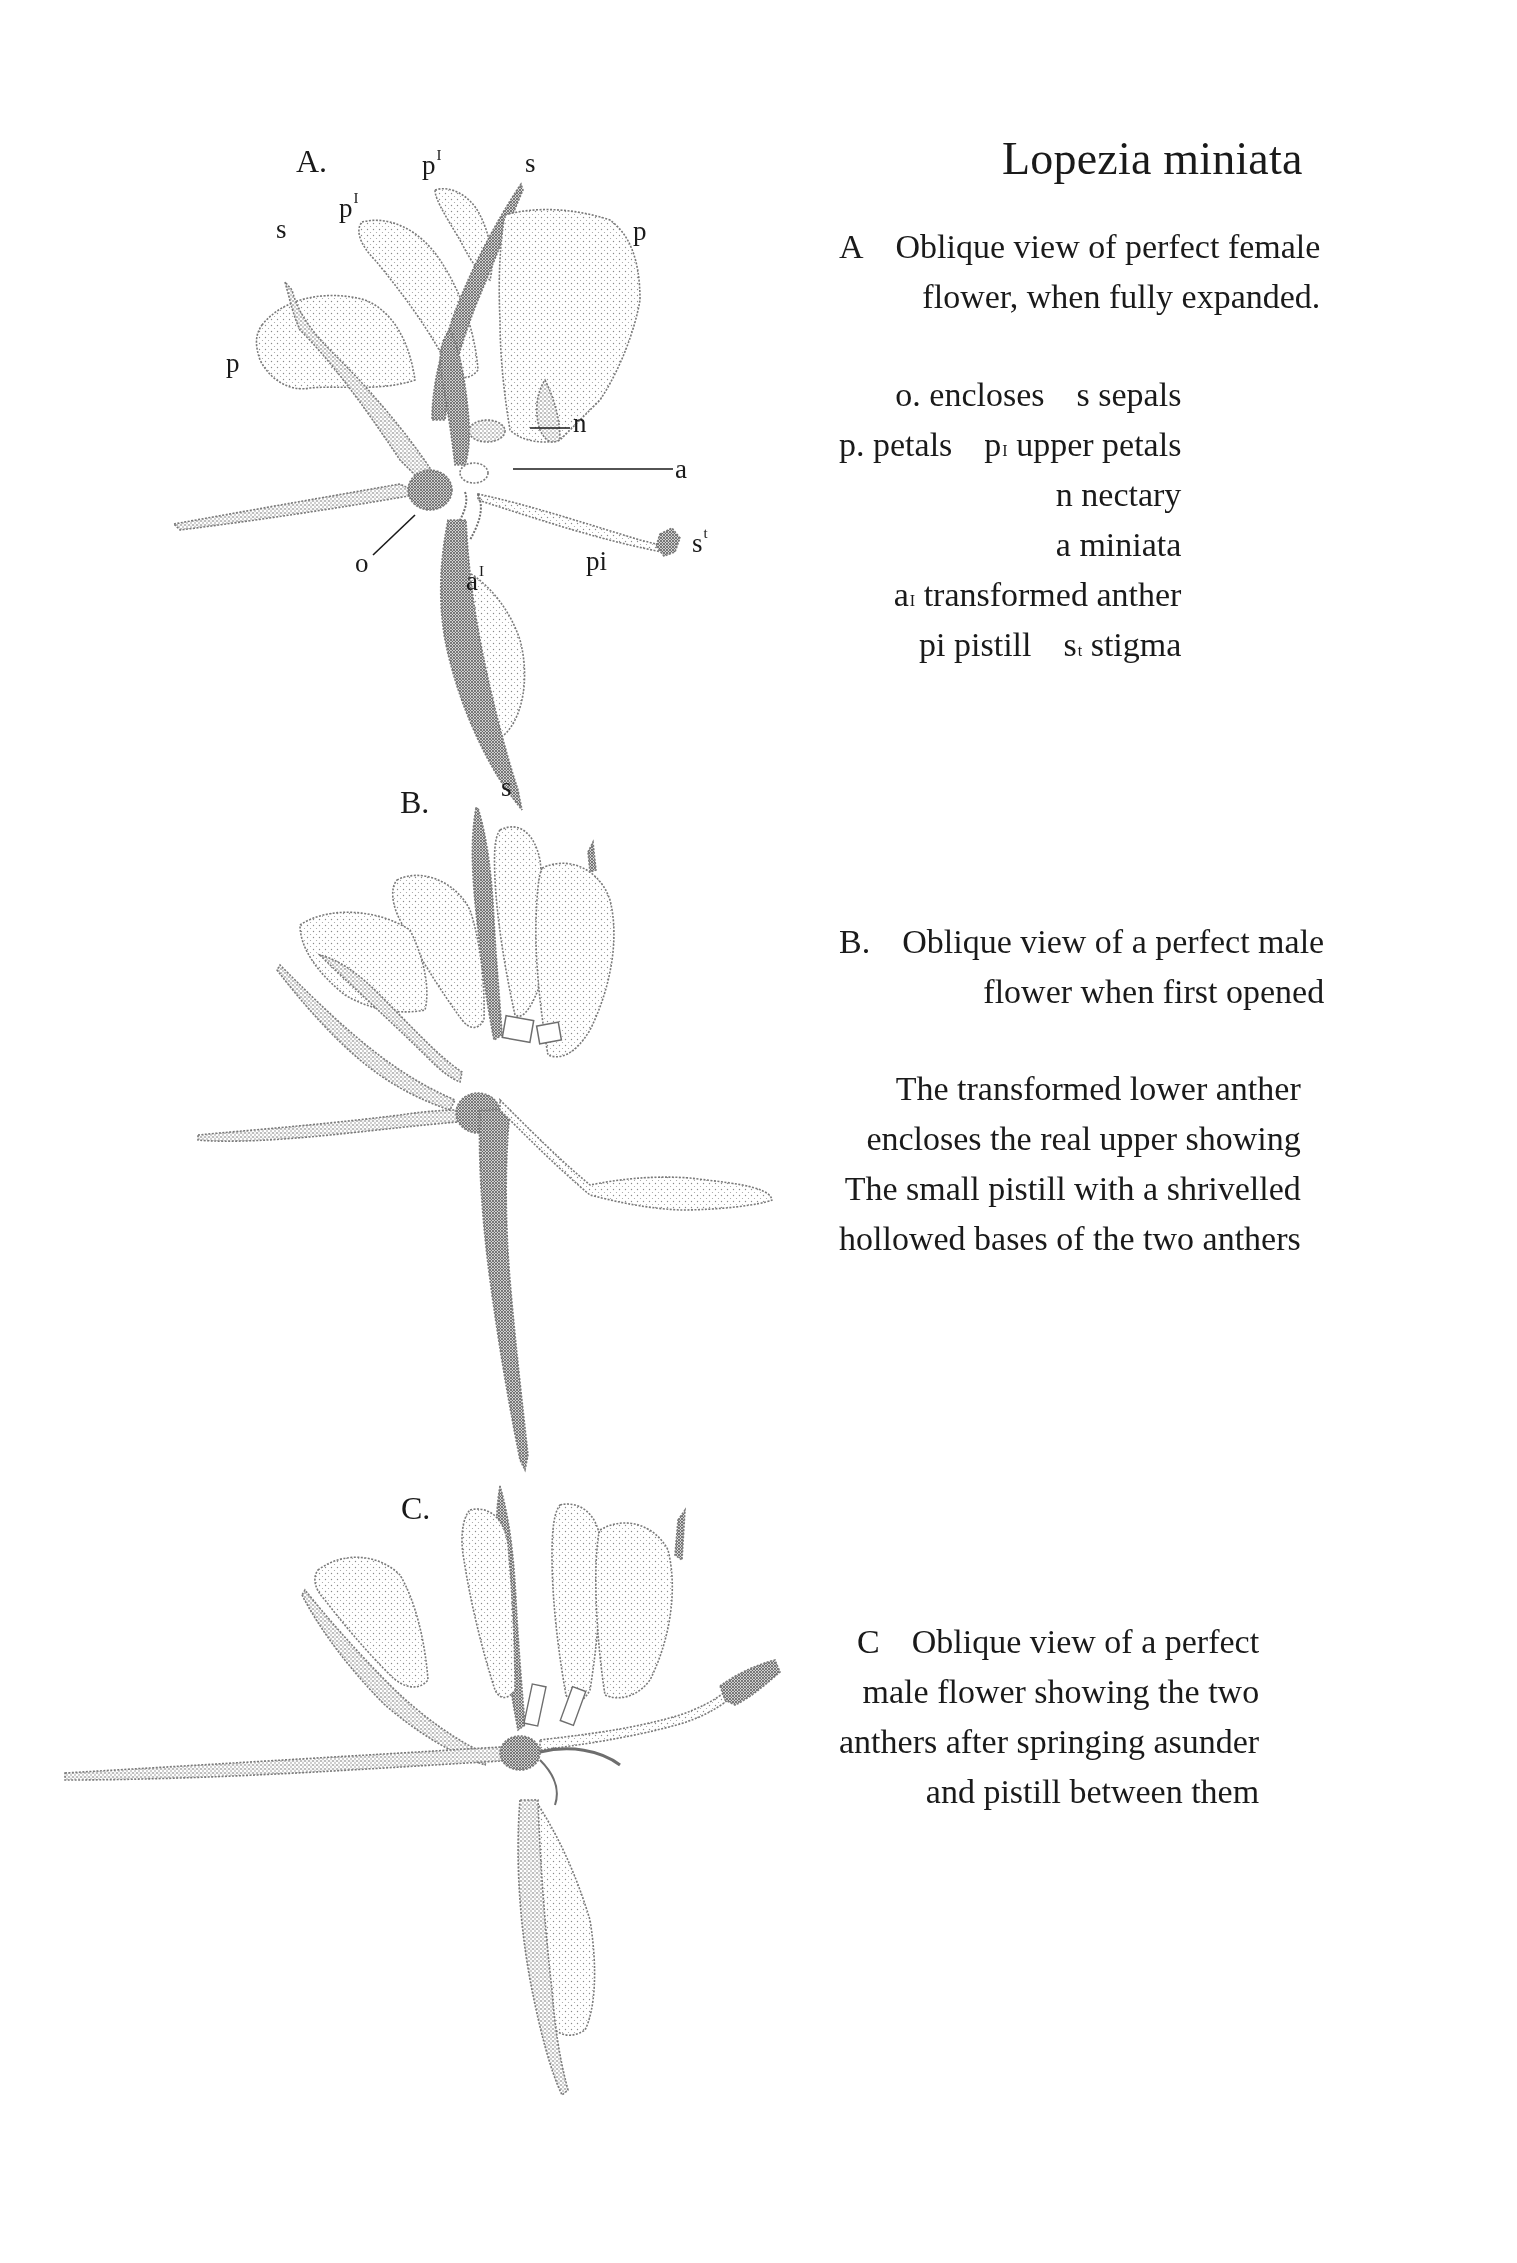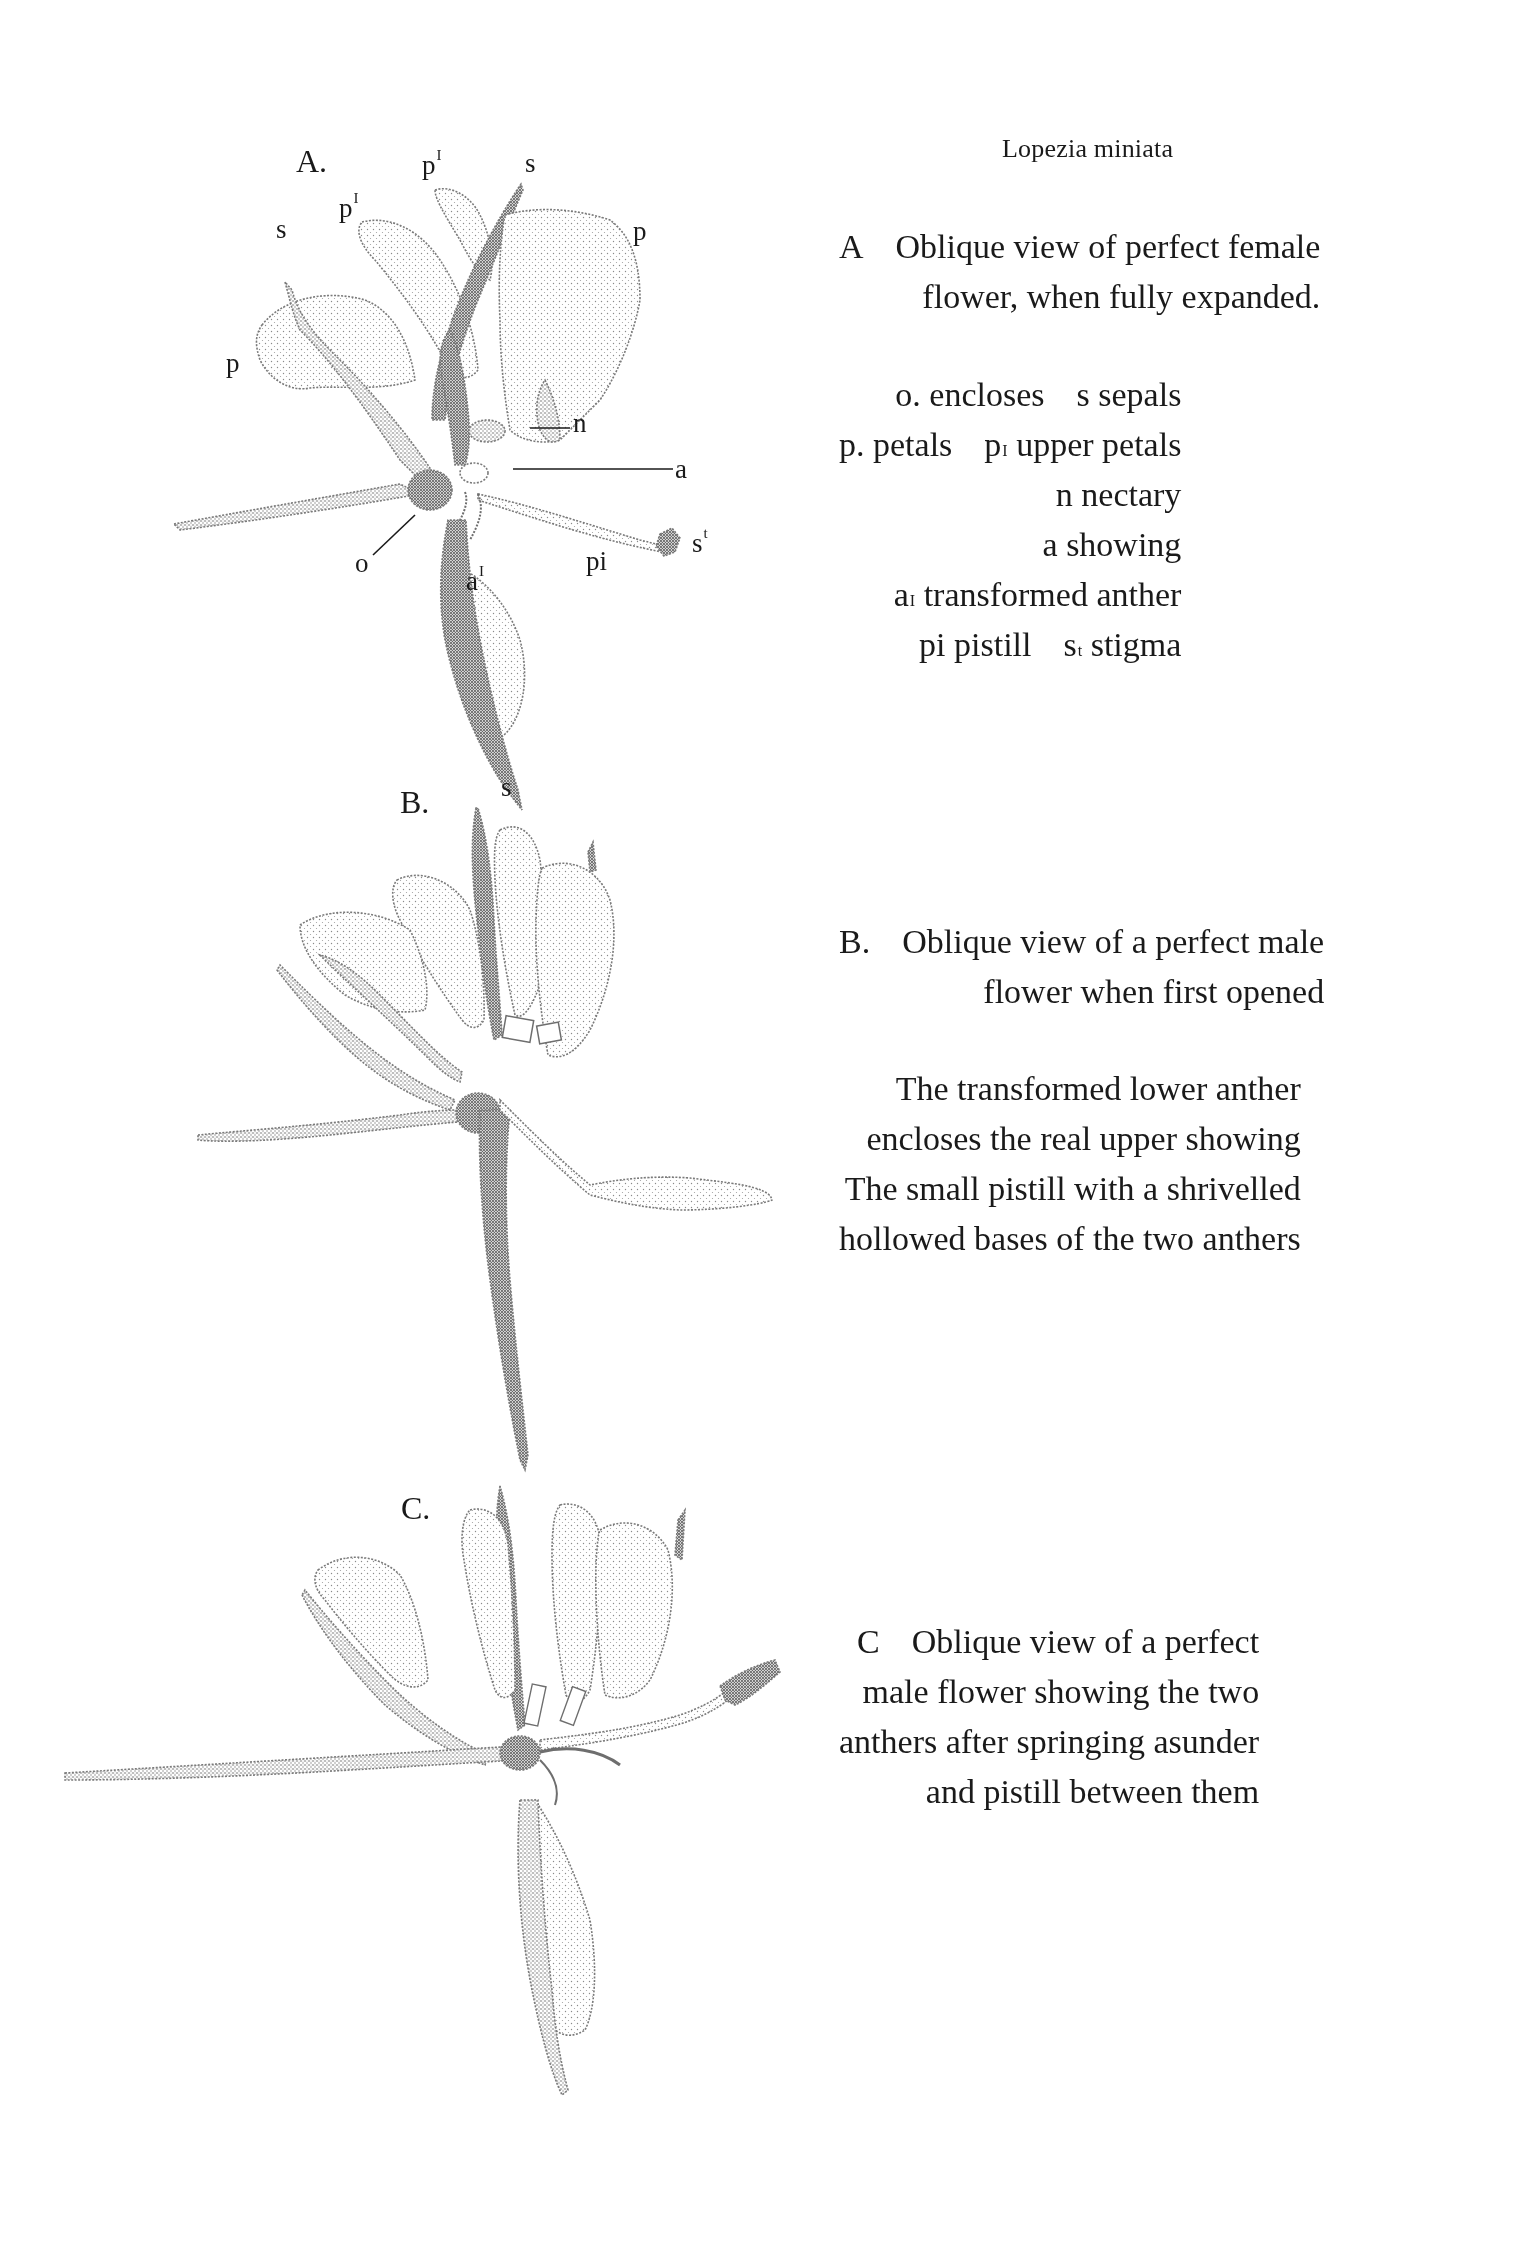--- a/index.html
+++ b/index.html
@@ -40,21 +40,21 @@
       font-size: 15px;
       position: relative;
       top: -4px;
       vertical-align: top;
       margin-left: 1px;
     }
     .title {
       position: absolute;
       left: 1002px;
       top: 136px;
-      font-size: 26px;
+      font-size: 46px;
       line-height: 1;
       letter-spacing: 0.2px;
     }
     .caption {
       position: absolute;
       left: 839px;
       font-size: 34px;
       line-height: 50px;
       color: #1a1a1a;
       white-space: nowrap;
@@ -256,21 +256,21 @@
 
   <div class="caption cap-a">
     <span class="line"><span>A</span><span class="gap-wide"></span><span>Oblique view of perfect female</span></span>
     <span class="line">flower, when fully expanded.</span>
   </div>
 
   <div class="caption cap-legend">
     <span class="line"><span>o.</span> <span>encloses</span><span class="gap-wide"></span><span>s</span> <span>sepals</span></span>
     <span class="line"><span>p.</span> <span>petals</span><span class="gap-wide"></span><span>p</span><sup>I</sup> <span>upper petals</span></span>
     <span class="line"><span>n</span> <span>nectary</span></span>
-    <span class="line"><span>a</span> <span>showing</span></span>
+    <span class="line"><span>a</span> <span>miniata</span></span>
     <span class="line"><span>a</span><sup>I</sup> <span>transformed anther</span></span>
     <span class="line"><span>pi</span> <span>pistill</span><span class="gap-wide"></span><span>s</span><sup>t</sup> <span>stigma</span></span>
   </div>
 
   <div class="caption cap-b">
     <span class="line"><span>B.</span><span class="gap-wide"></span><span>Oblique view of a perfect male</span></span>
     <span class="line">flower when first opened</span>
   </div>
   <div class="caption cap-b2">
     <span class="line">The transformed lower anther</span>

